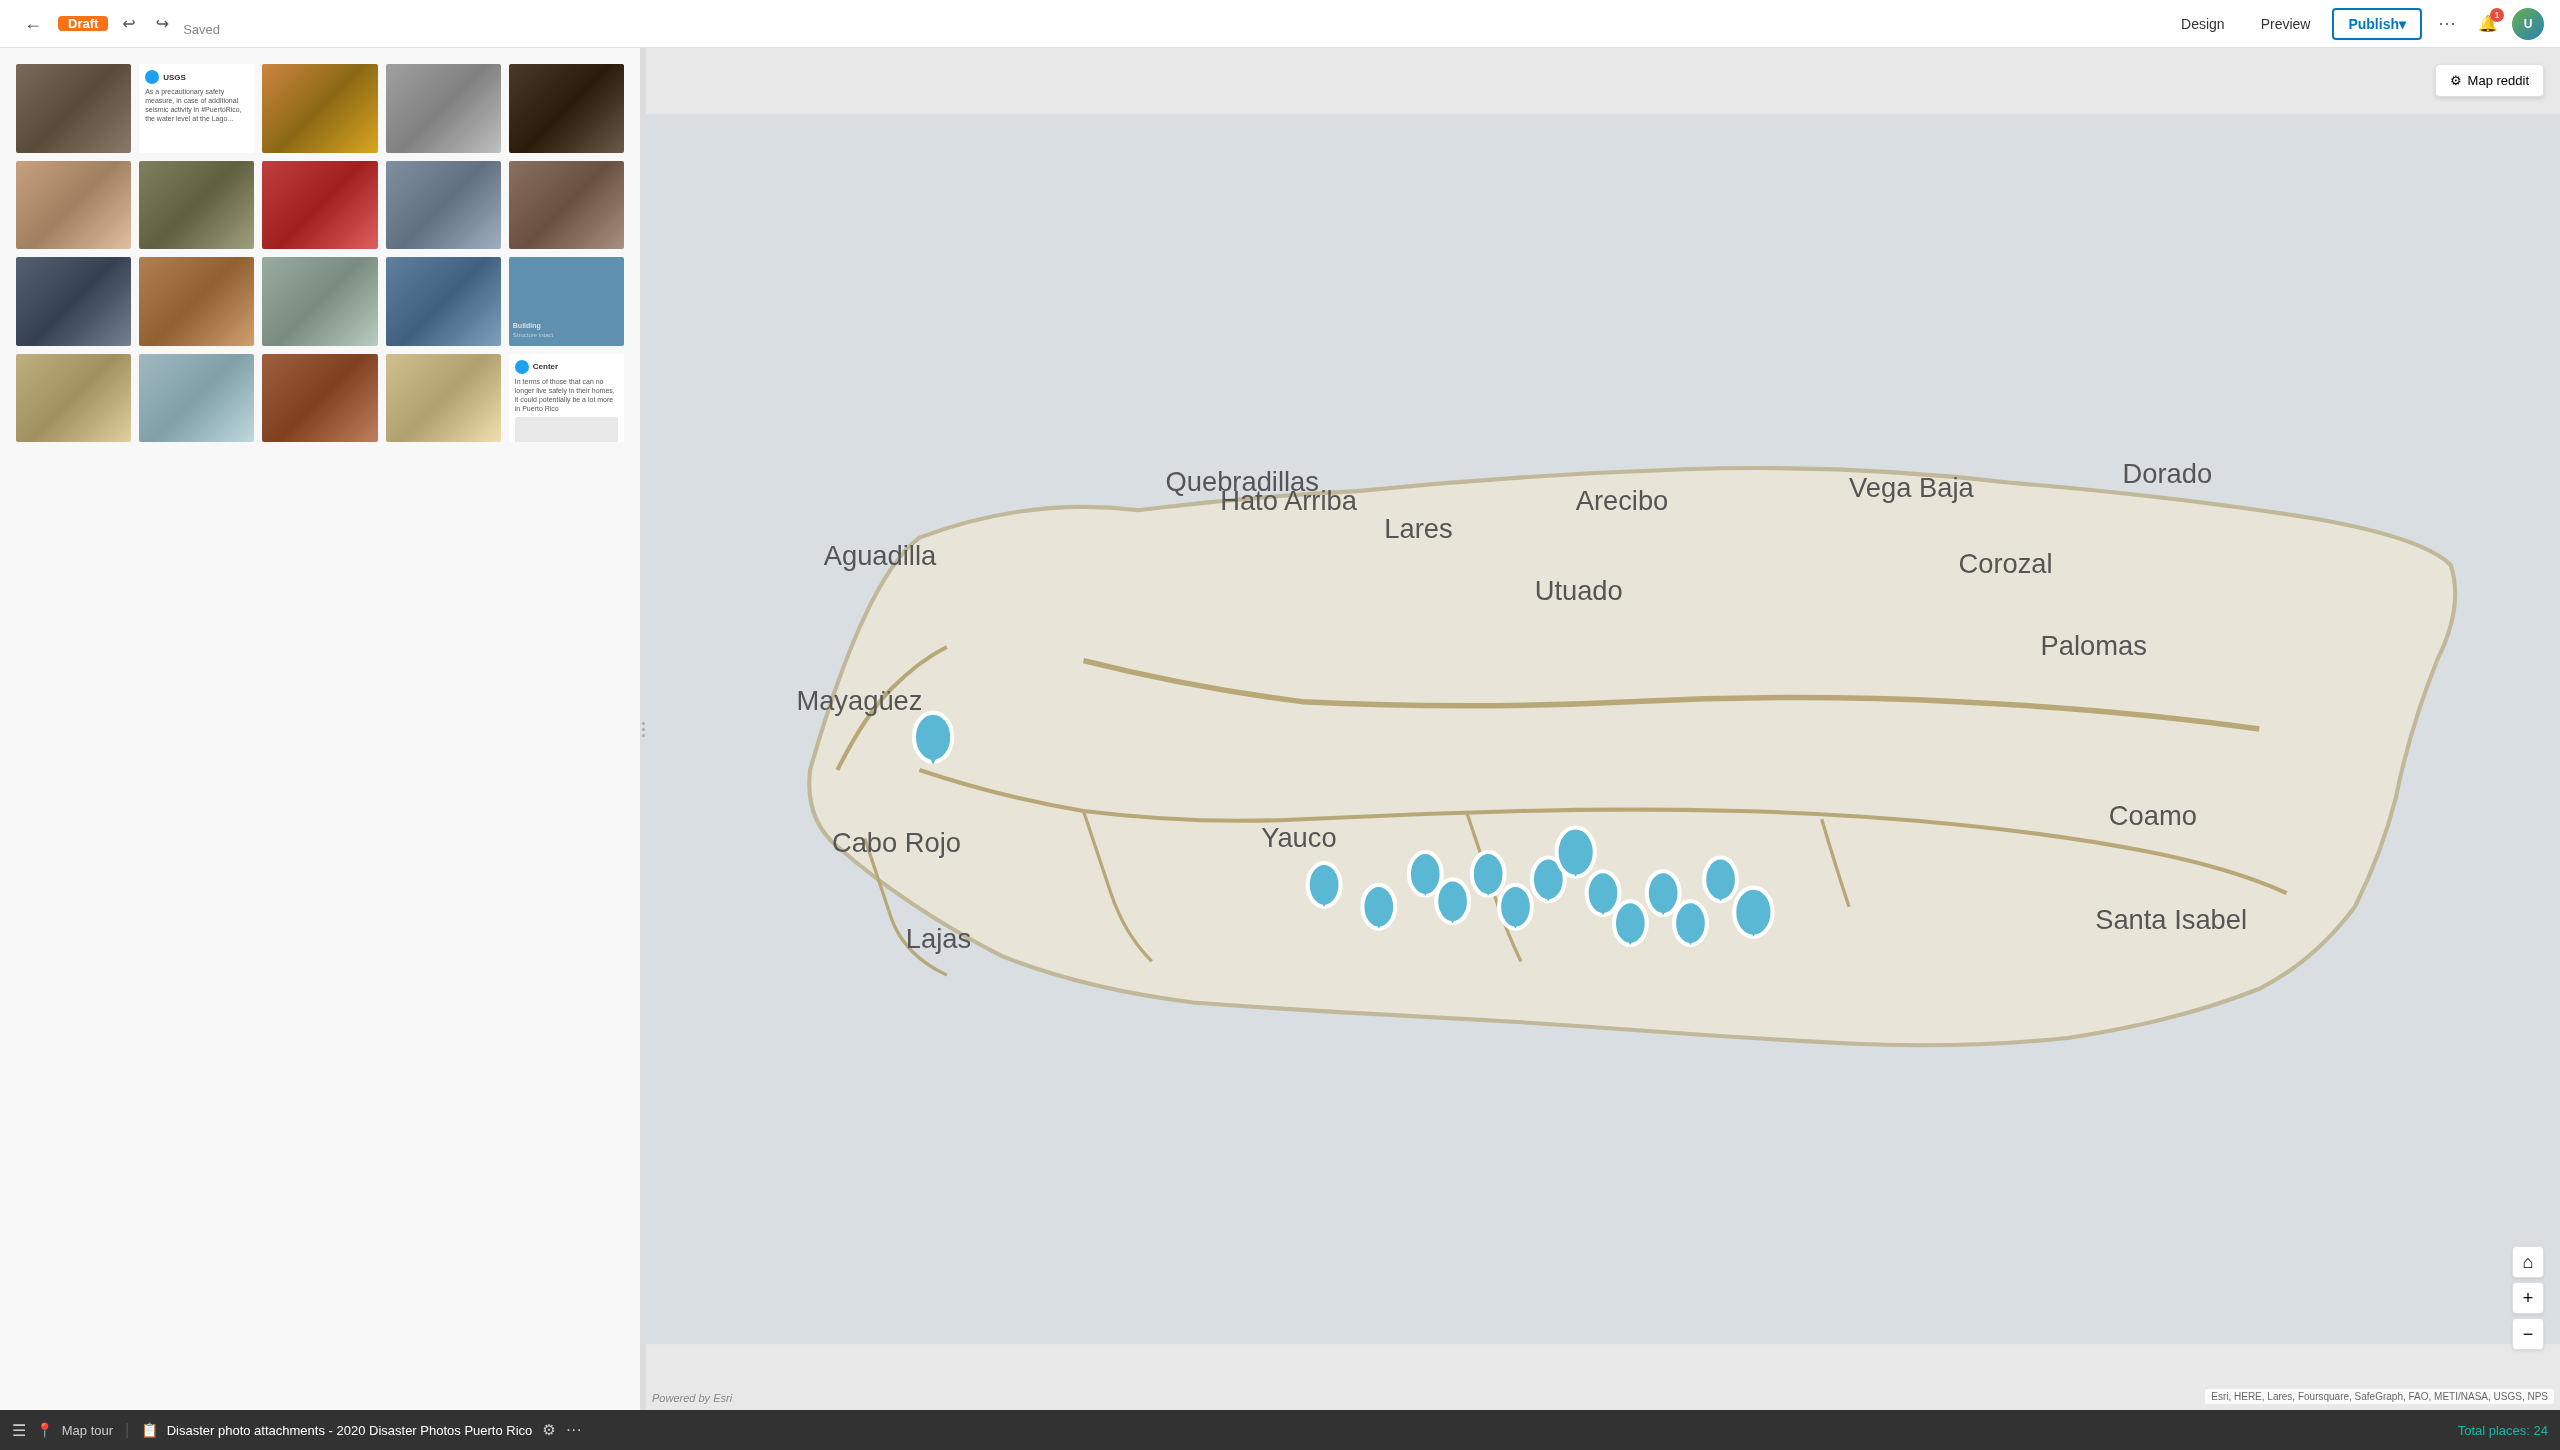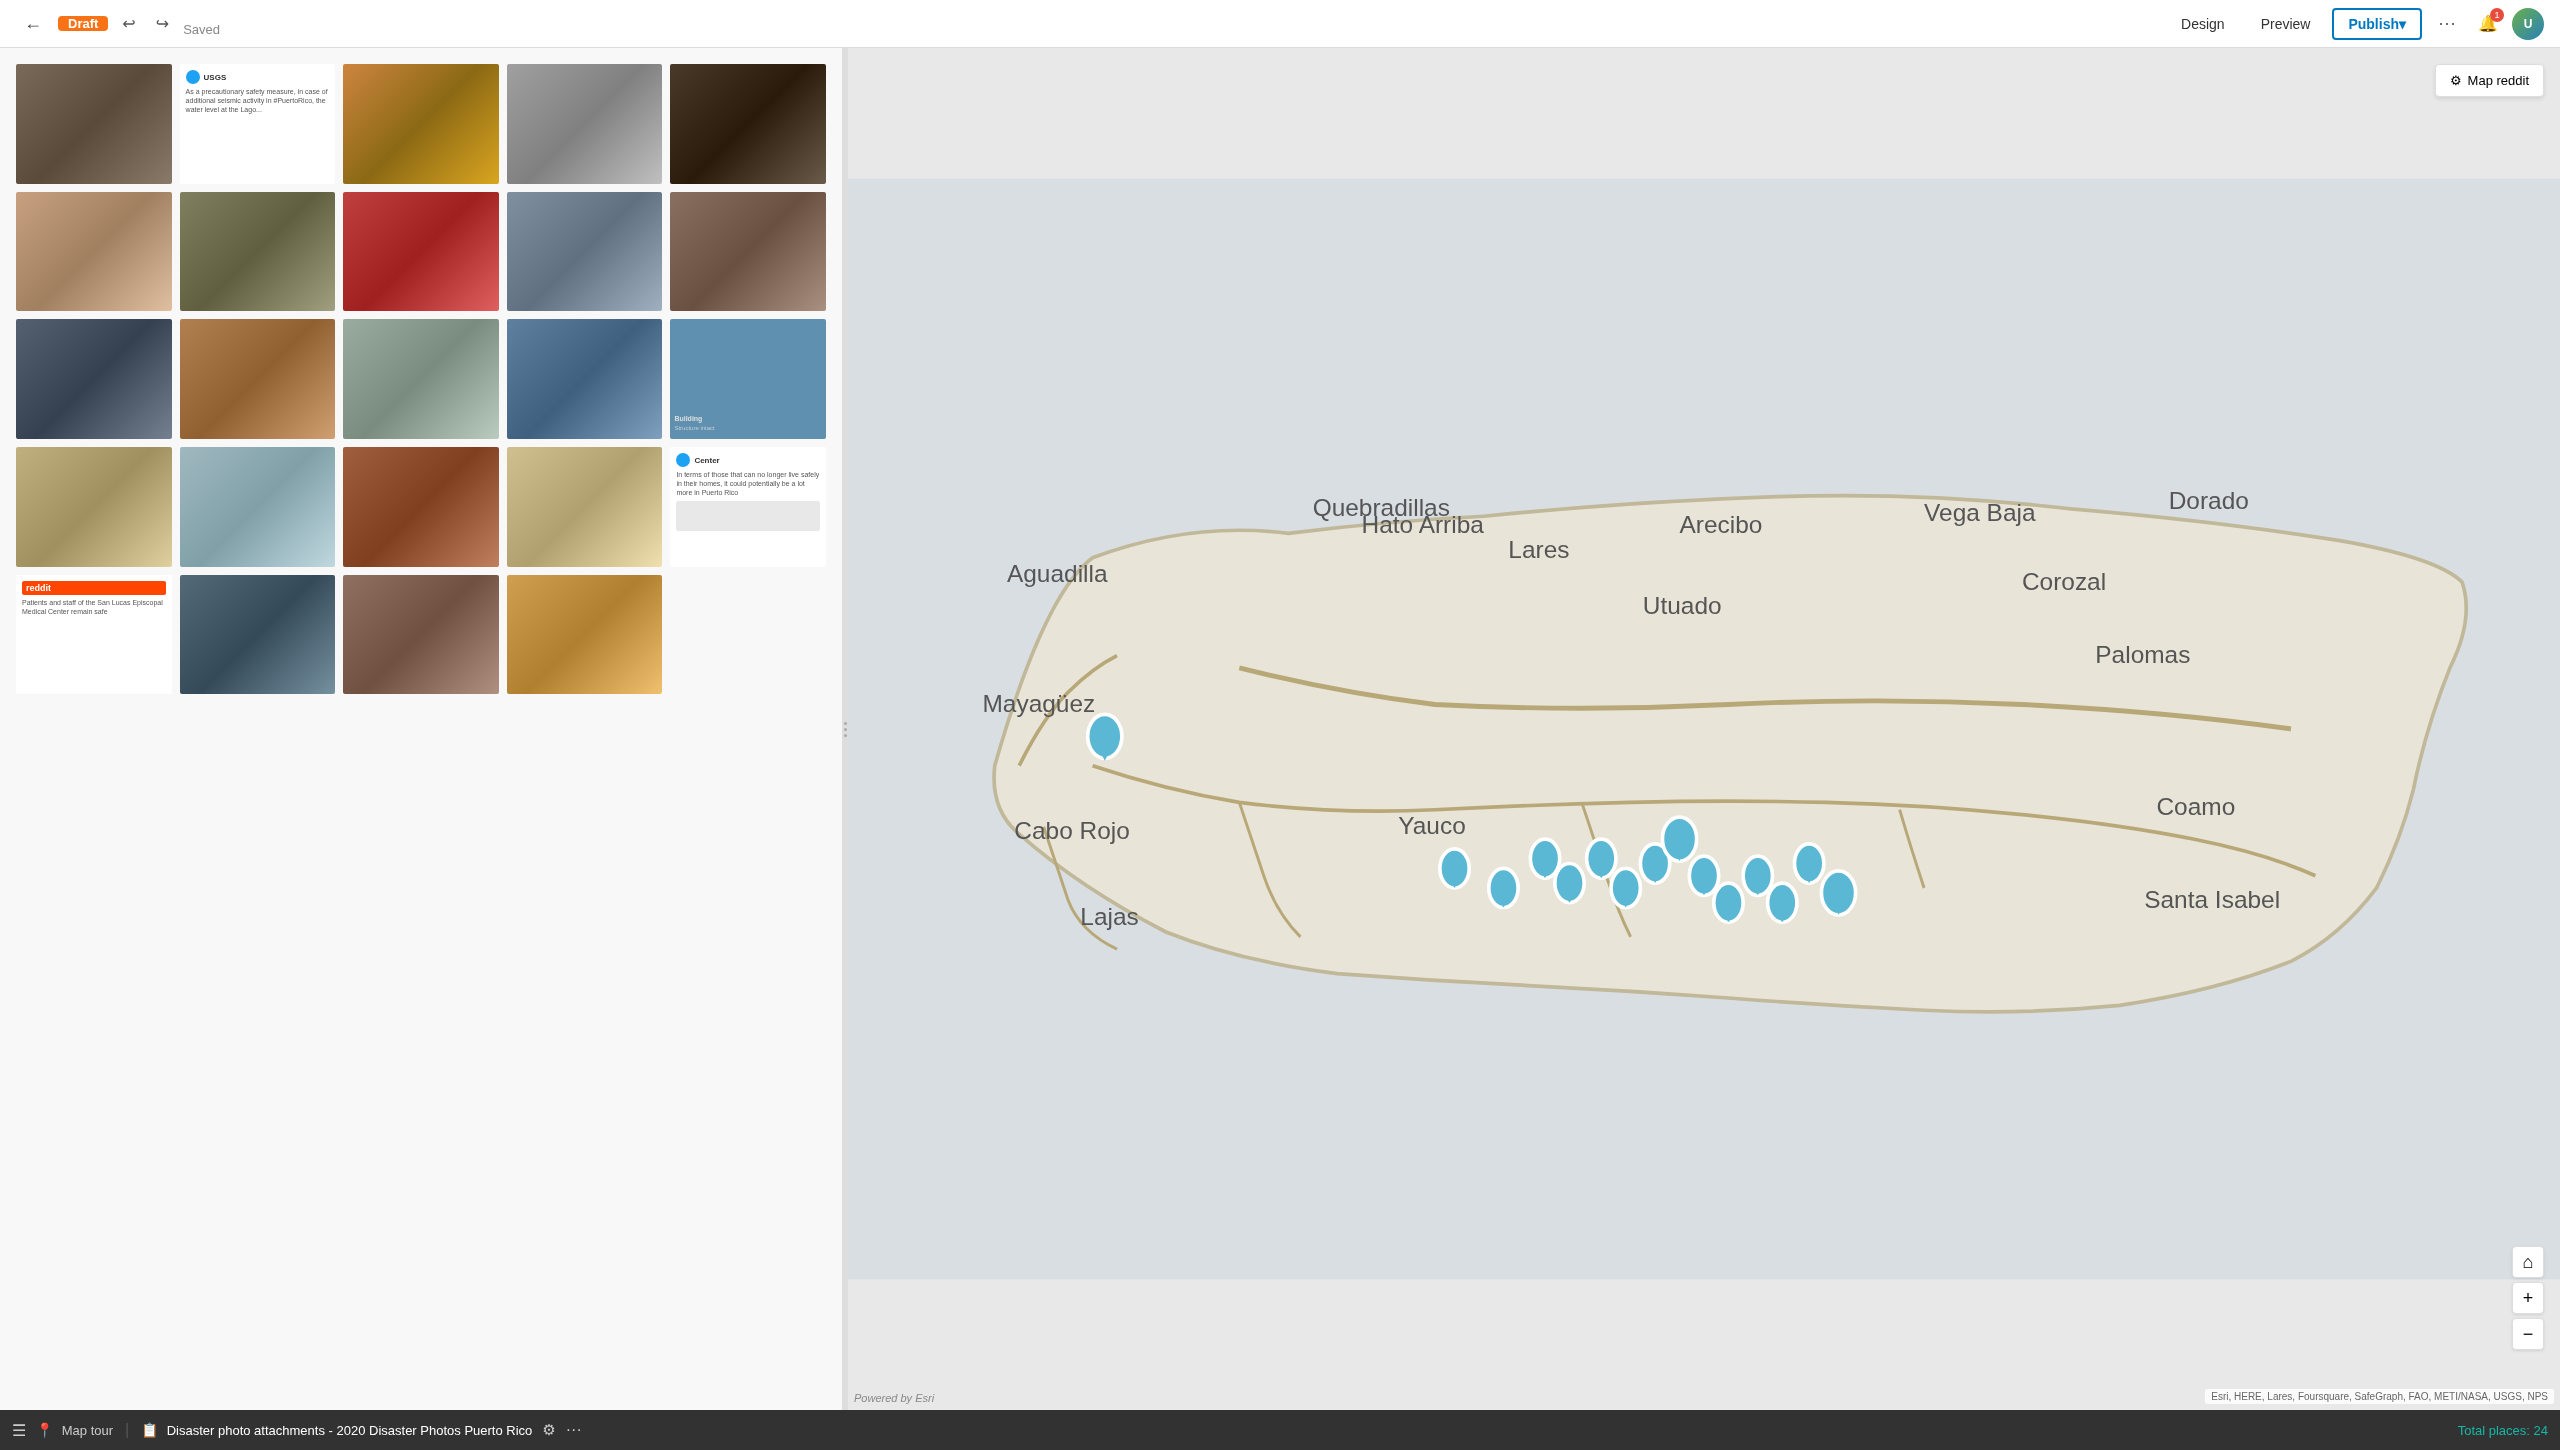--- a/index.html
+++ b/index.html
@@ -94,21 +94,21 @@
       cursor: pointer;
       display: flex; align-items: center; justify-content: center;
       color: white; font-size: 12px; font-weight: bold;
     }
 
     
     #main { display: flex; flex: 1; overflow: hidden; }
 
     
     #photo-panel {
-      width: 842px;
+      width: 640px;
       background: #f8f8f8;
       overflow-y: auto;
       flex-shrink: 0;
       padding: 16px;
       position: relative;
     }
     .photo-grid {
       display: grid;
       grid-template-columns: repeat(5, 1fr);
       gap: 8px;
@@ -347,31 +347,20 @@
           <div class="tweet-header">
             <div class="tweet-avatar" style="background:#1da1f2;"></div>
             <span class="tweet-name">Center</span>
           </div>
           <div class="tweet-text">In terms of those that can no longer live safely in their homes, it could potentially be a lot more in Puerto Rico</div>
           <div style="margin-top:4px; background:#e8e8e8; height:30px; border-radius:2px;"></div>
         </div>
       </div>
     </div>
 
-    <div class="photo-grid" style="grid-template-columns: repeat(5, 1fr);">
-      <div class="photo-item" style="background: white;">
-        <div class="tweet-overlay">
-          <div style="background:#ff4500; color:white; font-size:9px; font-weight:bold; padding:2px 4px; border-radius:2px; margin-bottom:3px;">reddit</div>
-          <div class="tweet-text">Patients and staff of the San Lucas Episcopal Medical Center remain safe</div>
-        </div>
-      </div>
-      <div class="photo-item photo-bg-22"></div>
-      <div class="photo-item photo-bg-23"></div>
-      <div class="photo-item photo-bg-24"></div>
-    </div>
   </div>
 
   <div class="resize-handle">
     <div class="resize-dots">
       <div class="resize-dot"></div>
       <div class="resize-dot"></div>
       <div class="resize-dot"></div>
     </div>
   </div>
 

